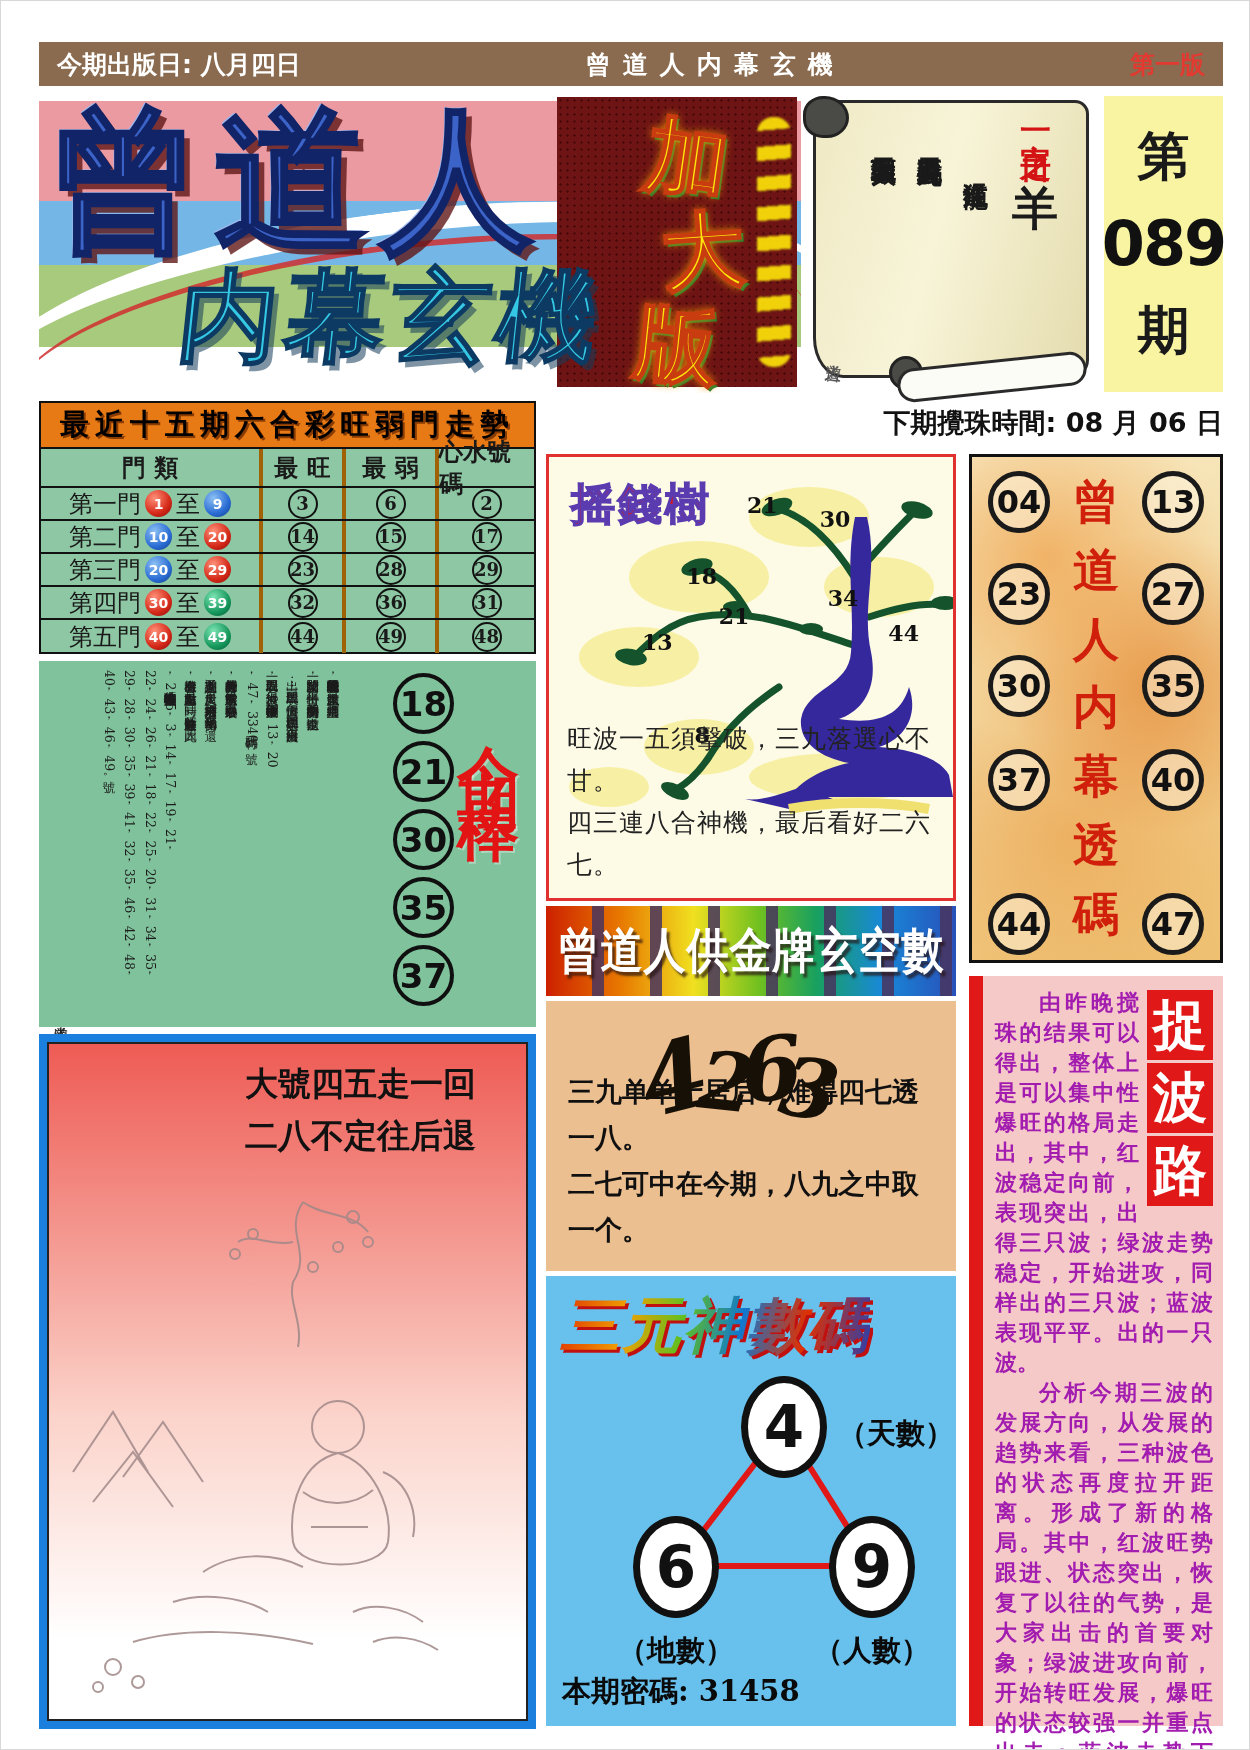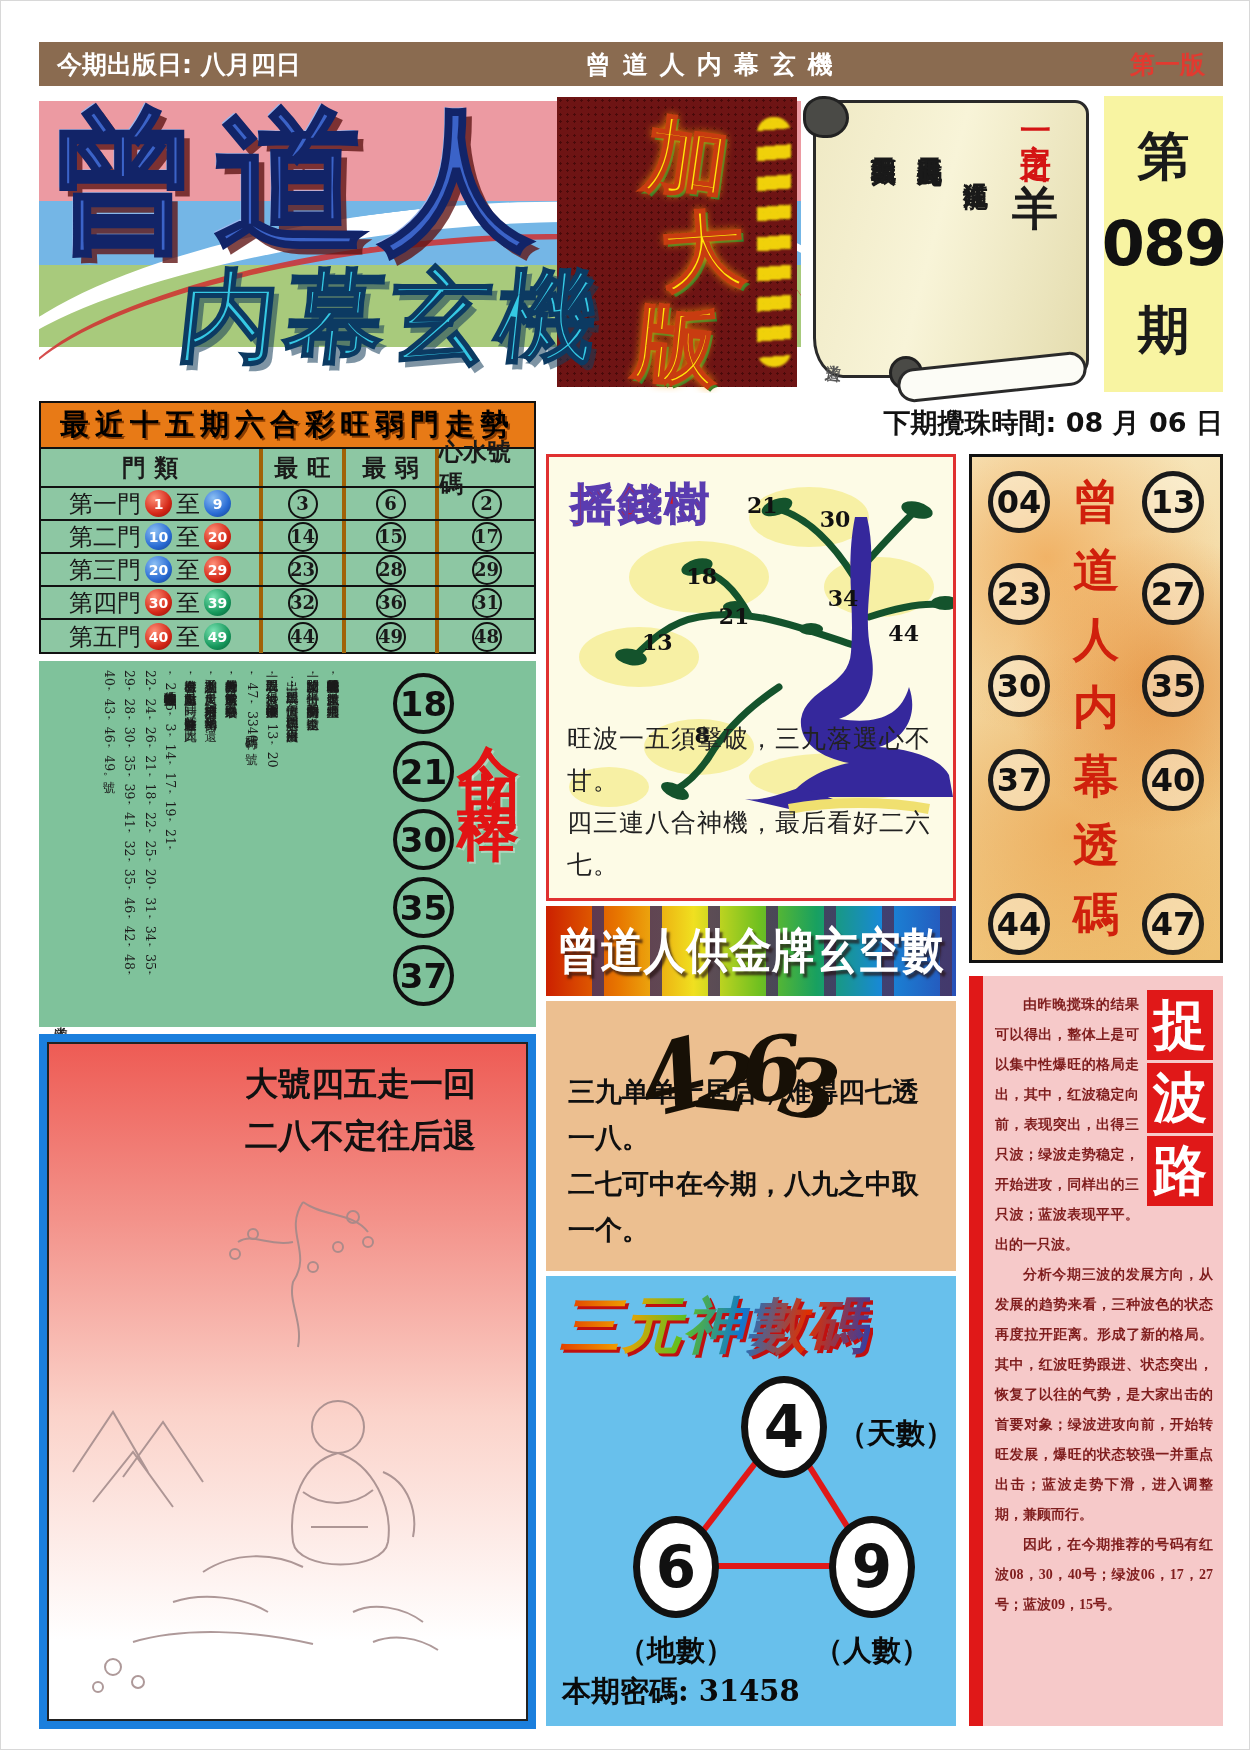--- a/index.html
+++ b/index.html
@@ -166,21 +166,21 @@
   .tc-circ { position:absolute; width:62px; height:62px; border:5px solid #1a1a1a; border-radius:50%;
     background:rgba(255,252,240,.45); display:flex; align-items:center; justify-content:center;
     font-size:32px; font-weight:bold; color:#111; }
 
   
   #wave { position:absolute; left:968px; top:975px; width:254px; height:750px; background:#f6c9c9;
     border-left:14px solid #e01818; padding:14px 10px 12px 12px; }
   .wave-title { float:right; margin:0 0 6px 8px; display:flex; flex-direction:column; gap:3px; }
   .wave-title div { width:66px; height:70px; background:#e01818; color:#fff; font-size:54px;
     font-weight:bold; display:flex; align-items:center; justify-content:center; }
-  #wave p { font-family:Liberation Serif, serif; font-size:14px; font-weight:bold; color:#7f1d1d;
+  #wave p { font-family:Liberation Mono, monospace; font-size:22px; font-weight:bold; color:#a21caf;
     line-height:30px; text-align:justify; text-indent:2em; }
 </style>
 </head>
 <body>
 
 <div id="page">
 
   <div id="header">
     <span>今期出版日: 八月四日</span>
     <span class="center">曾道人内幕玄機</span>

